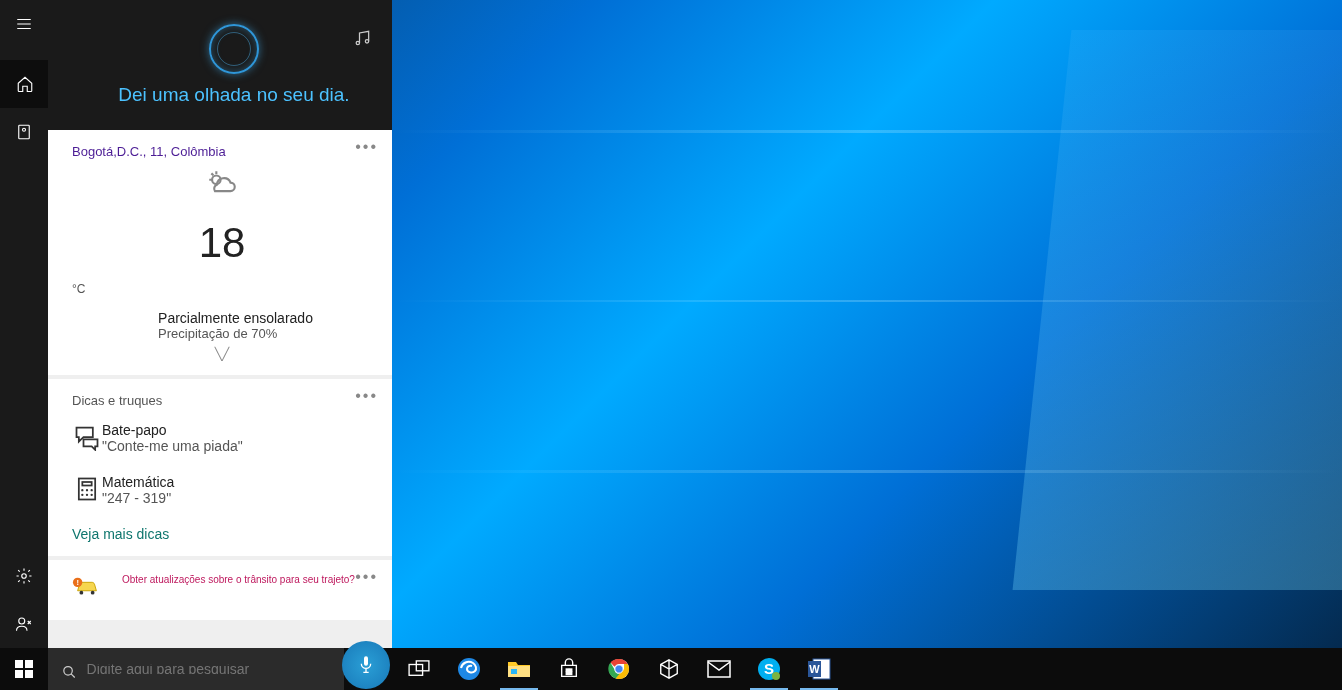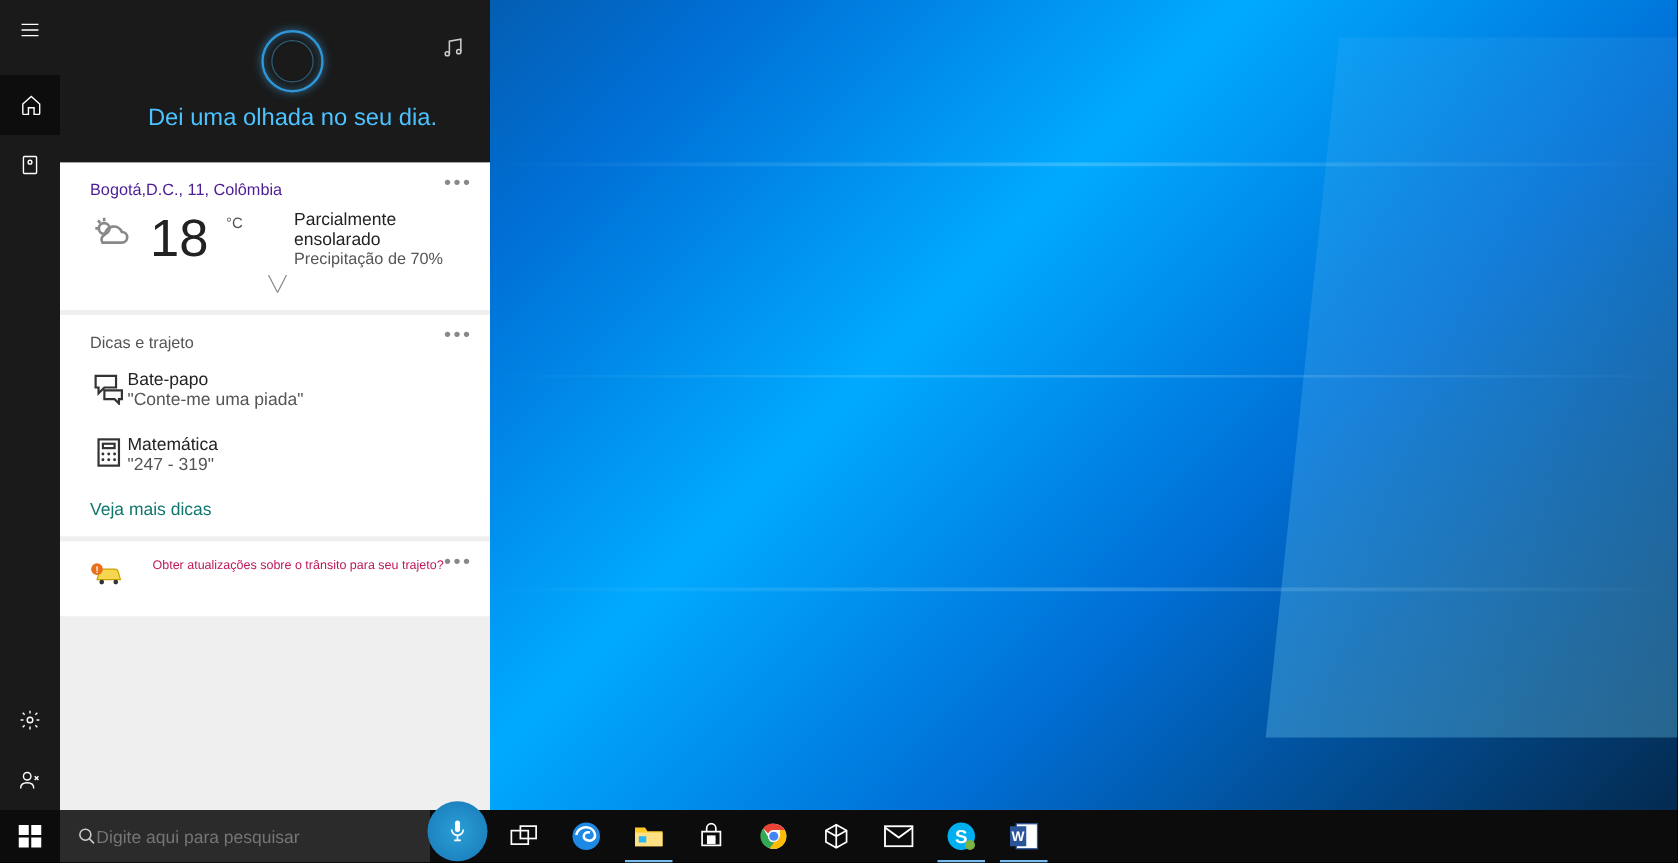--- a/index.html
+++ b/index.html
@@ -33,21 +33,21 @@
 .cortana-ring { width: 50px; height: 50px; border-radius: 50%; border: 2px solid #2f96d8; margin-bottom: 10px; position: relative; box-shadow: 0 0 8px rgba(60,160,220,0.6), inset 0 0 8px rgba(60,160,220,0.4); }
 .cortana-ring::after { content:""; position:absolute; inset:6px; border:1px solid rgba(80,190,255,0.4); border-radius:50%; }
 .cortana-greeting { font-size: 19px; font-weight: 300; color: #4cc2ff; }
 .music-icon { position: absolute; top: 28px; right: 20px; color: #ccc; }
 
 .cards { flex: 1; background: #efefef; margin-left: 48px; overflow: hidden; }
 .card { background: #fff; margin-bottom: 4px; padding: 14px 20px 14px 24px; position: relative; }
 .card .more { position: absolute; top: 8px; right: 14px; color: #888; font-size: 16px; letter-spacing: 2px; cursor: pointer; }
 
 .weather-loc { font-size: 13px; color: #4c1d95; margin-bottom: 8px; }
-.weather-row { display: flex; align-items: center; gap: 14px; }
+.weather-row { display: flex; align-items: center; gap: 14px; flex-direction: column; }
 .weather-icon { font-size: 28px; color: #777; }
 .weather-temp { font-size: 42px; font-weight: 300; color: #222; line-height: 1; }
 .weather-unit { font-size: 12px; color: #555; align-self: flex-start; margin-top: 4px; }
 .weather-desc { font-size: 14px; color: #222; margin-left: 27px; }
 .weather-desc div:last-child { color: #555; font-size: 13px; }
 .chevron-down { text-align: center; color: #888; margin-top: 6px; cursor: pointer; font-size: 12px; }
 
 .tips-title { font-size: 13px; color: #555; margin-bottom: 14px; }
 .tip { display: flex; margin-bottom: 20px; align-items: flex-start; }
 .tip:last-of-type { margin-bottom: 10px; }
@@ -60,21 +60,21 @@
 .traffic { display: flex; gap: 20px; align-items: flex-start; }
 .traffic-icon { font-size: 22px; }
 .traffic-text { font-size: 10px; color: #be185d; }
 .traffic-link { color: #0078d4; font-size: 14px; cursor: pointer; }
 
 
 .taskbar { position: absolute; left: 0; bottom: 0; width: 100%; height: 42px; background: #0c0c0c; display: flex; align-items: center; }
 .start-btn { width: 48px; height: 42px; display: flex; align-items: center; justify-content: center; cursor: pointer; }
 .win-logo { width: 18px; height: 18px; display: grid; grid-template: 1fr 1fr / 1fr 1fr; gap: 1.5px; }
 .win-logo span { background: #fff; }
-.search-box { width: 296px; height: 42px; background: #2b2b2b; display: flex; align-items: center; padding: 16px 14px; color: #ccc; cursor: text; }
+.search-box { width: 296px; height: 42px; background: #2b2b2b; display: flex; padding: 16px 14px; gap: 10px; color: #ccc; cursor: text; }
 .search-box input { background: transparent; border: none; color: #ccc; font-size: 14px; outline: none; width: 100%; }
 .cortana-btn { width: 48px; height: 48px; margin-left: -2px; margin-top: -8px; border-radius: 50%; background: radial-gradient(circle, #2a9fd6 0%, #1878b8 100%); display: flex; align-items: center; justify-content: center; cursor: pointer; z-index: 10; position: relative; }
 .cortana-btn svg { width: 16px; height: 20px; fill: #fff; }
 .task-icons { display: flex; height: 100%; margin-left: 4px; }
 .task-icon { width: 50px; height: 42px; display: flex; align-items: center; justify-content: center; cursor: pointer; position: relative; }
 .task-icon.running::after { content:""; position:absolute; bottom:0; left:6px; right:6px; height:2px; background:#76b9ed; }
 .ico { width: 24px; height: 24px; display:flex; align-items:center; justify-content:center; }
 </style>
 </head>
 <body>
@@ -149,21 +149,21 @@
         <div class="weather-desc">
           <div>Parcialmente ensolarado</div>
           <div>Precipitação de 70%</div>
         </div>
       </div>
       <div class="chevron-down">╲╱</div>
     </div>
 
     <div class="card">
       <span class="more">•••</span>
-      <div class="tips-title">Dicas e trajeto</div>
+      <div class="tips-title">Dicas e truques</div>
 
       <div class="tip">
         <div class="tip-icon">
           <svg viewBox="0 0 24 24">
               <path d="M3 4h14v8H9l-4 4v-4H3zM9 14h12v6h-2v3l-3-3h-7z"></path>
             </svg>
         </div>
         <div>
           <div class="tip-label">Bate-papo</div>
           <div class="tip-example">"Conte-me uma piada"</div>

